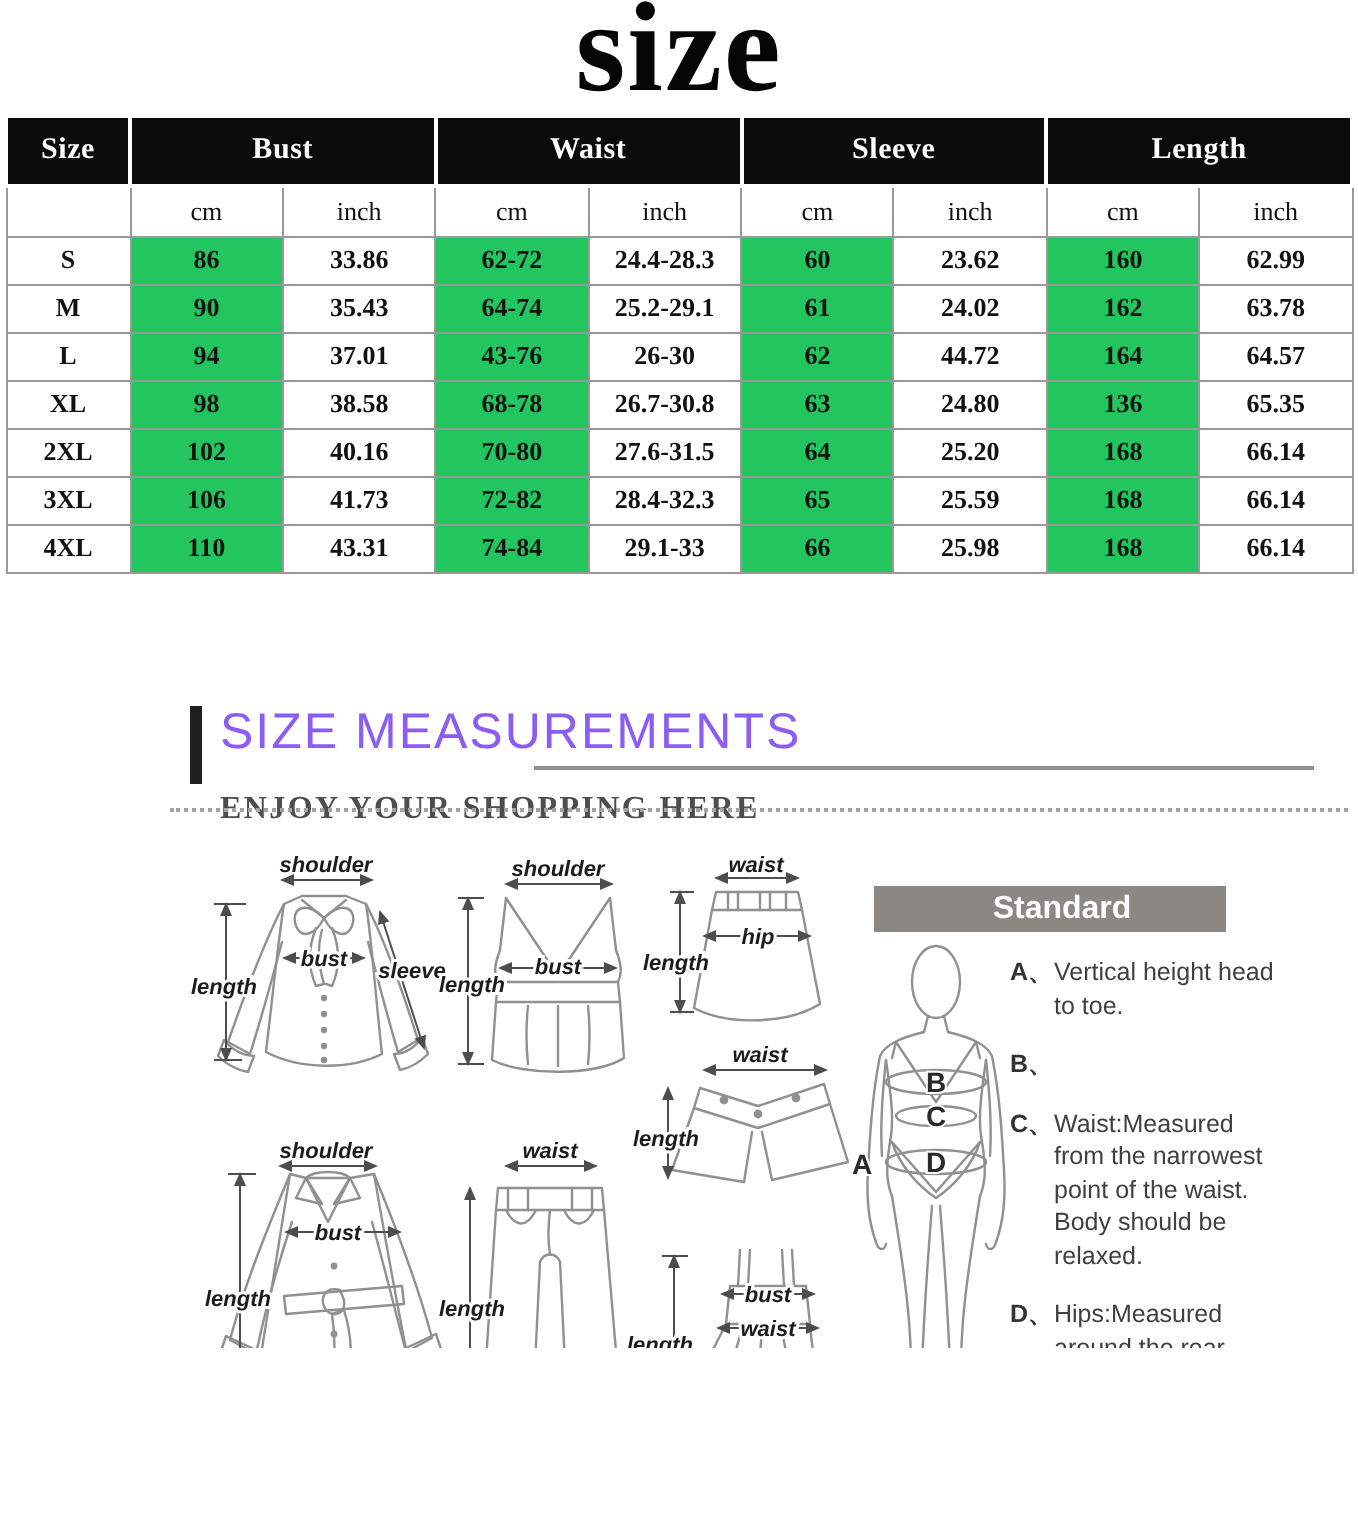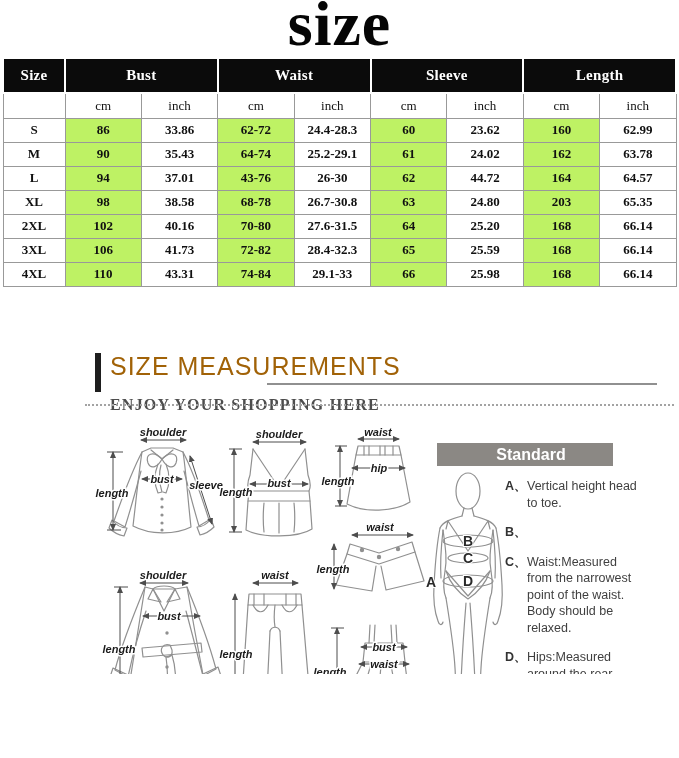--- a/index.html
+++ b/index.html
@@ -16,26 +16,26 @@
   
   table#size-table { position:absolute; left:2px; top:57px; width:675px;
     border-collapse:collapse; table-layout:fixed; text-align:center;
     font-family:"Liberation Serif", serif; }
   #size-table tr.hrow th { background:#0b0b0b; color:#fff; font-size:15px;
     font-weight:700; border:2px solid #fff; height:35px; letter-spacing:.3px; }
   #size-table tr.urow td { height:25px; font-size:13px; font-weight:400;
     color:#111; border:1px solid #999; background:#fff; }
   #size-table tbody td { height:24px; font-size:13px; font-weight:700;
     color:#111; border:1px solid #999; background:#fff; }
-  #size-table td.g { background:#bef264; }
+  #size-table td.g { background:#22c55e; }
 
   
   #section-bar { left:95px; top:353px; width:6px; height:39px; background:#1e1e1e; }
   #section-title { left:110px; top:352px; font-size:25px; font-weight:400;
-    color:#a16207; letter-spacing:1px; }
+    color:#8b5cf6; letter-spacing:1px; }
   #section-subtitle { left:110px; top:379px; font-family:"Liberation Serif", serif;
     font-size:16px; font-weight:700; color:#4d4d4d; letter-spacing:1.2px;margin-top:17px; }
   #section-rule { left:267px; top:383px; width:390px; height:2px; background:#909090; }
   .dotted { left:85px; width:589px; height:0; border-top:2px dotted #a3a3a3; }
   #dotted-top { top:404px; }
   #dotted-bottom { top:750px; }
 
   
   svg.garment { position:absolute; overflow:visible; }
   .ln  { fill:none; stroke:#909090; stroke-width:1.2; stroke-linecap:round; stroke-linejoin:round; }
@@ -137,21 +137,21 @@
         <td>64.57</td>
       </tr>
       <tr>
         <td>XL</td>
         <td class="g">98</td>
         <td>38.58</td>
         <td class="g">68-78</td>
         <td>26.7-30.8</td>
         <td class="g">63</td>
         <td>24.80</td>
-        <td class="g">203</td>
+        <td class="g">136</td>
         <td>65.35</td>
       </tr>
       <tr>
         <td>2XL</td>
         <td class="g">102</td>
         <td>40.16</td>
         <td class="g">70-80</td>
         <td>27.6-31.5</td>
         <td class="g">64</td>
         <td>25.20</td>

